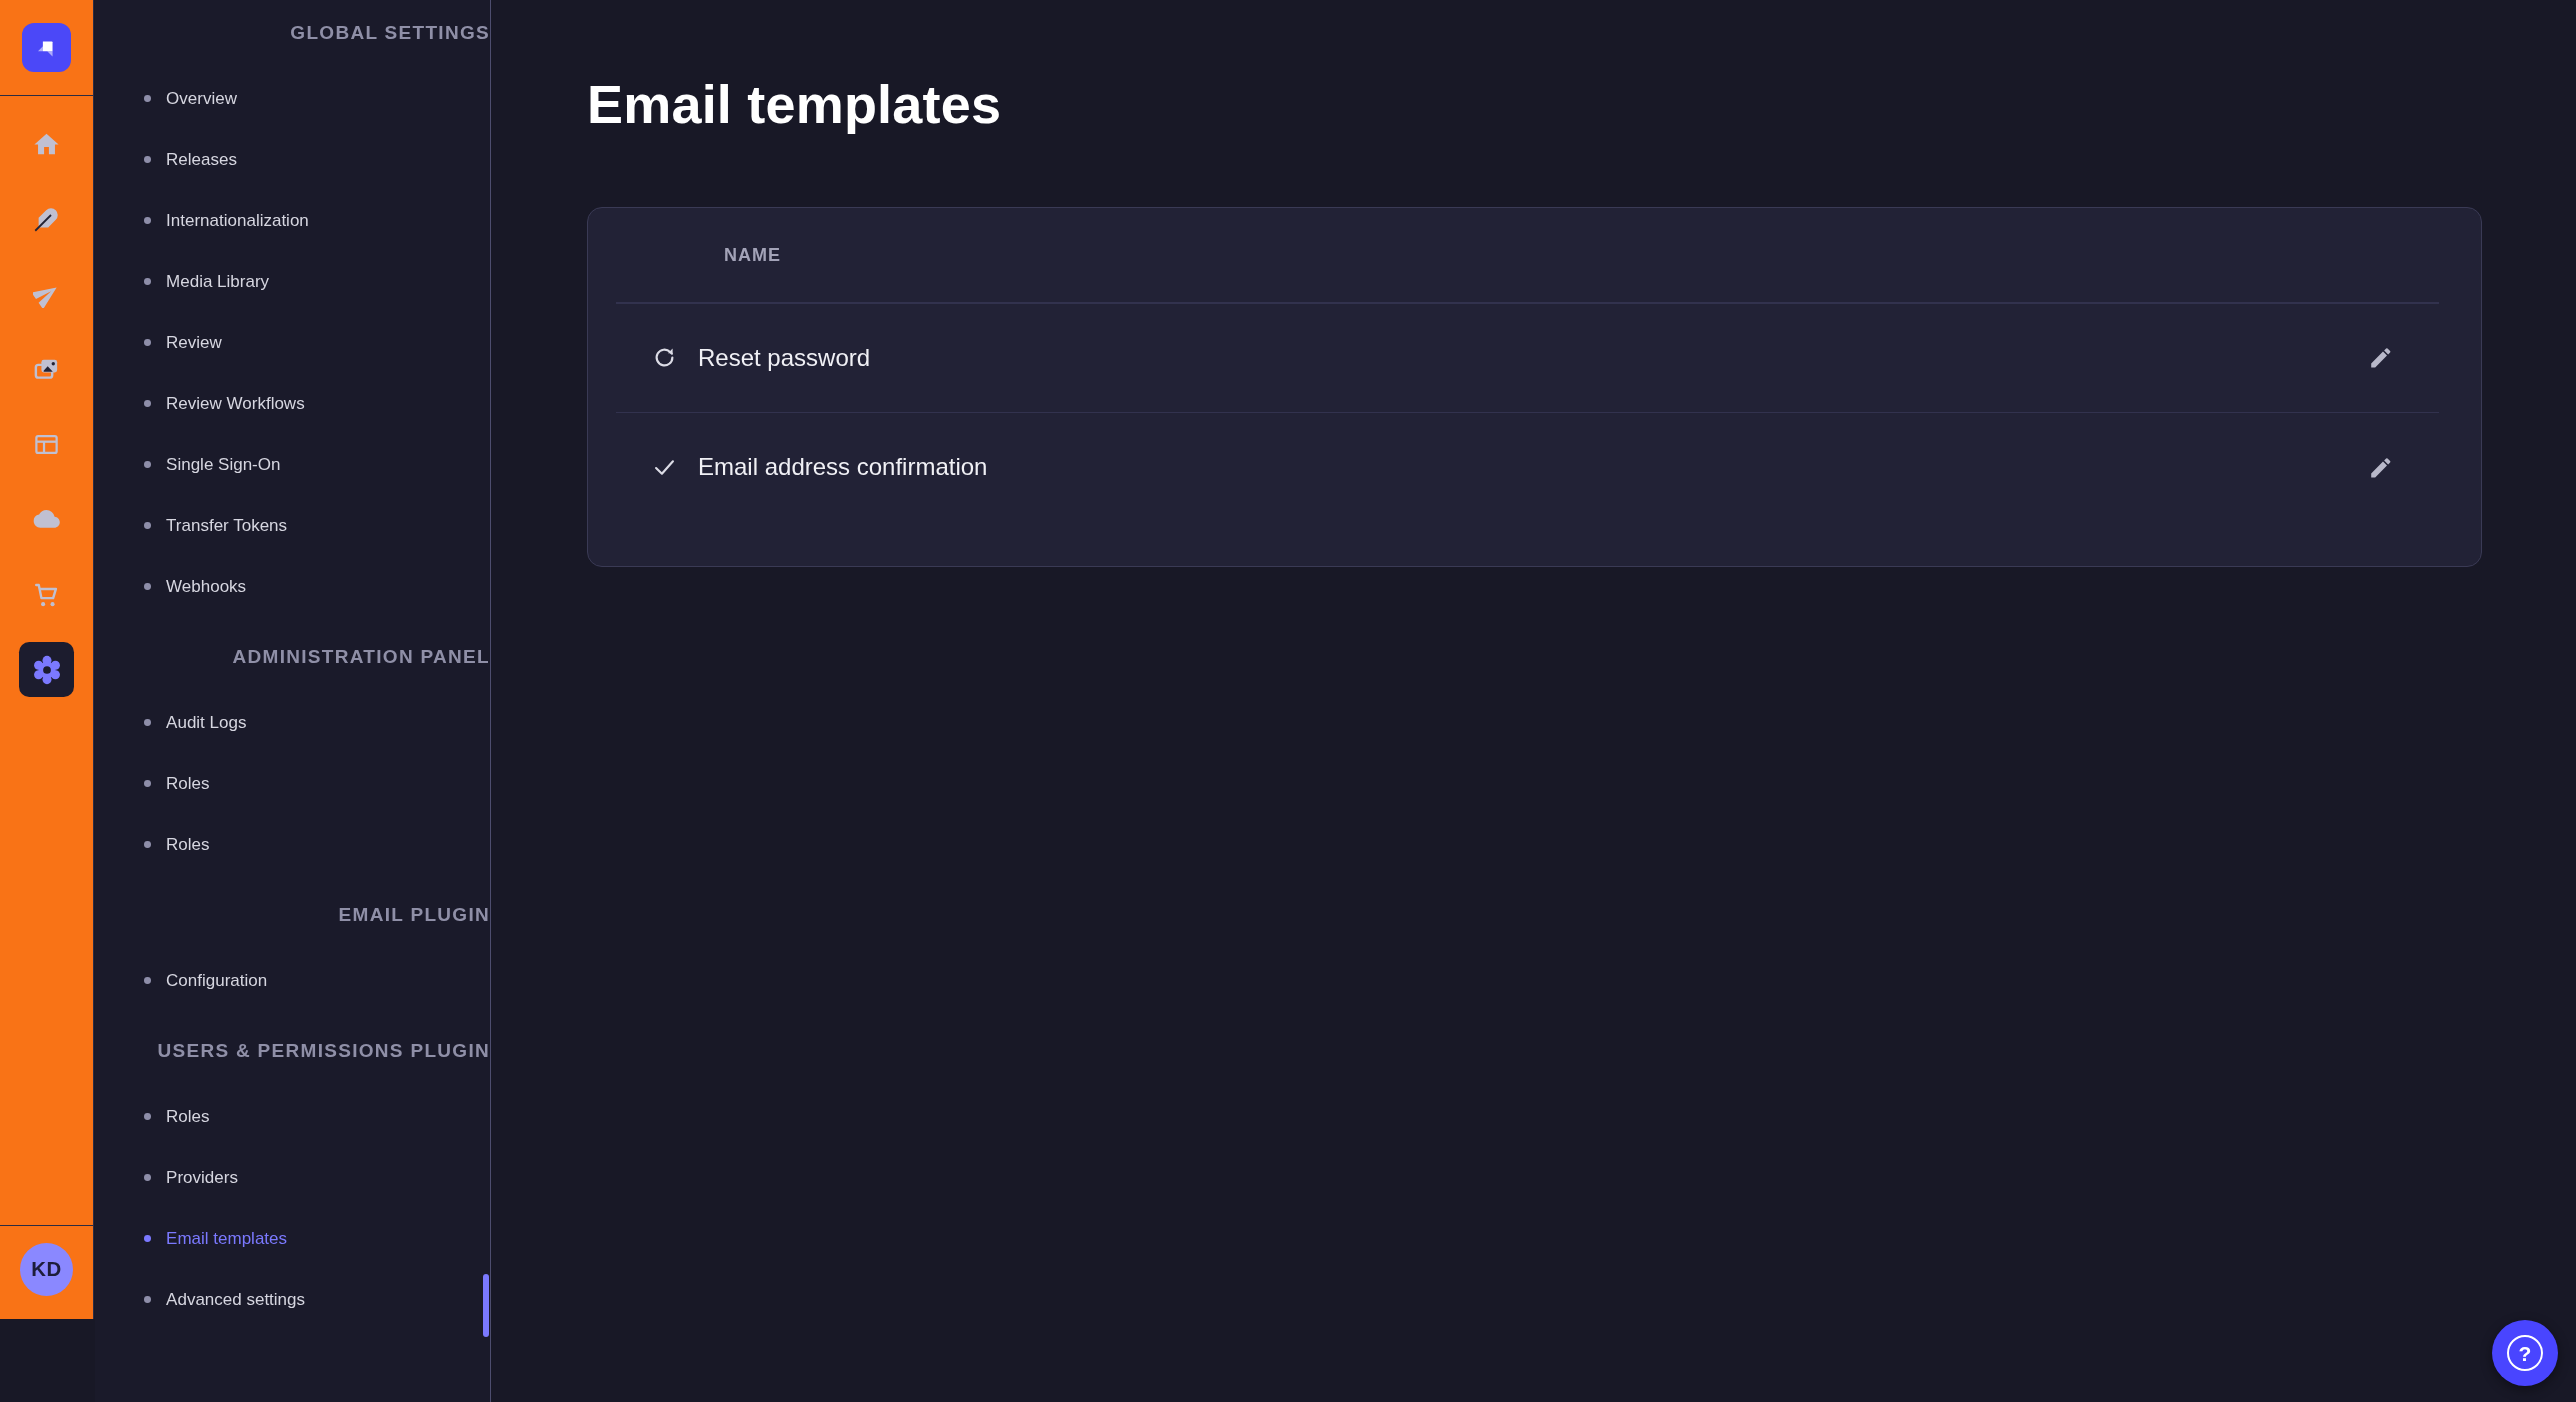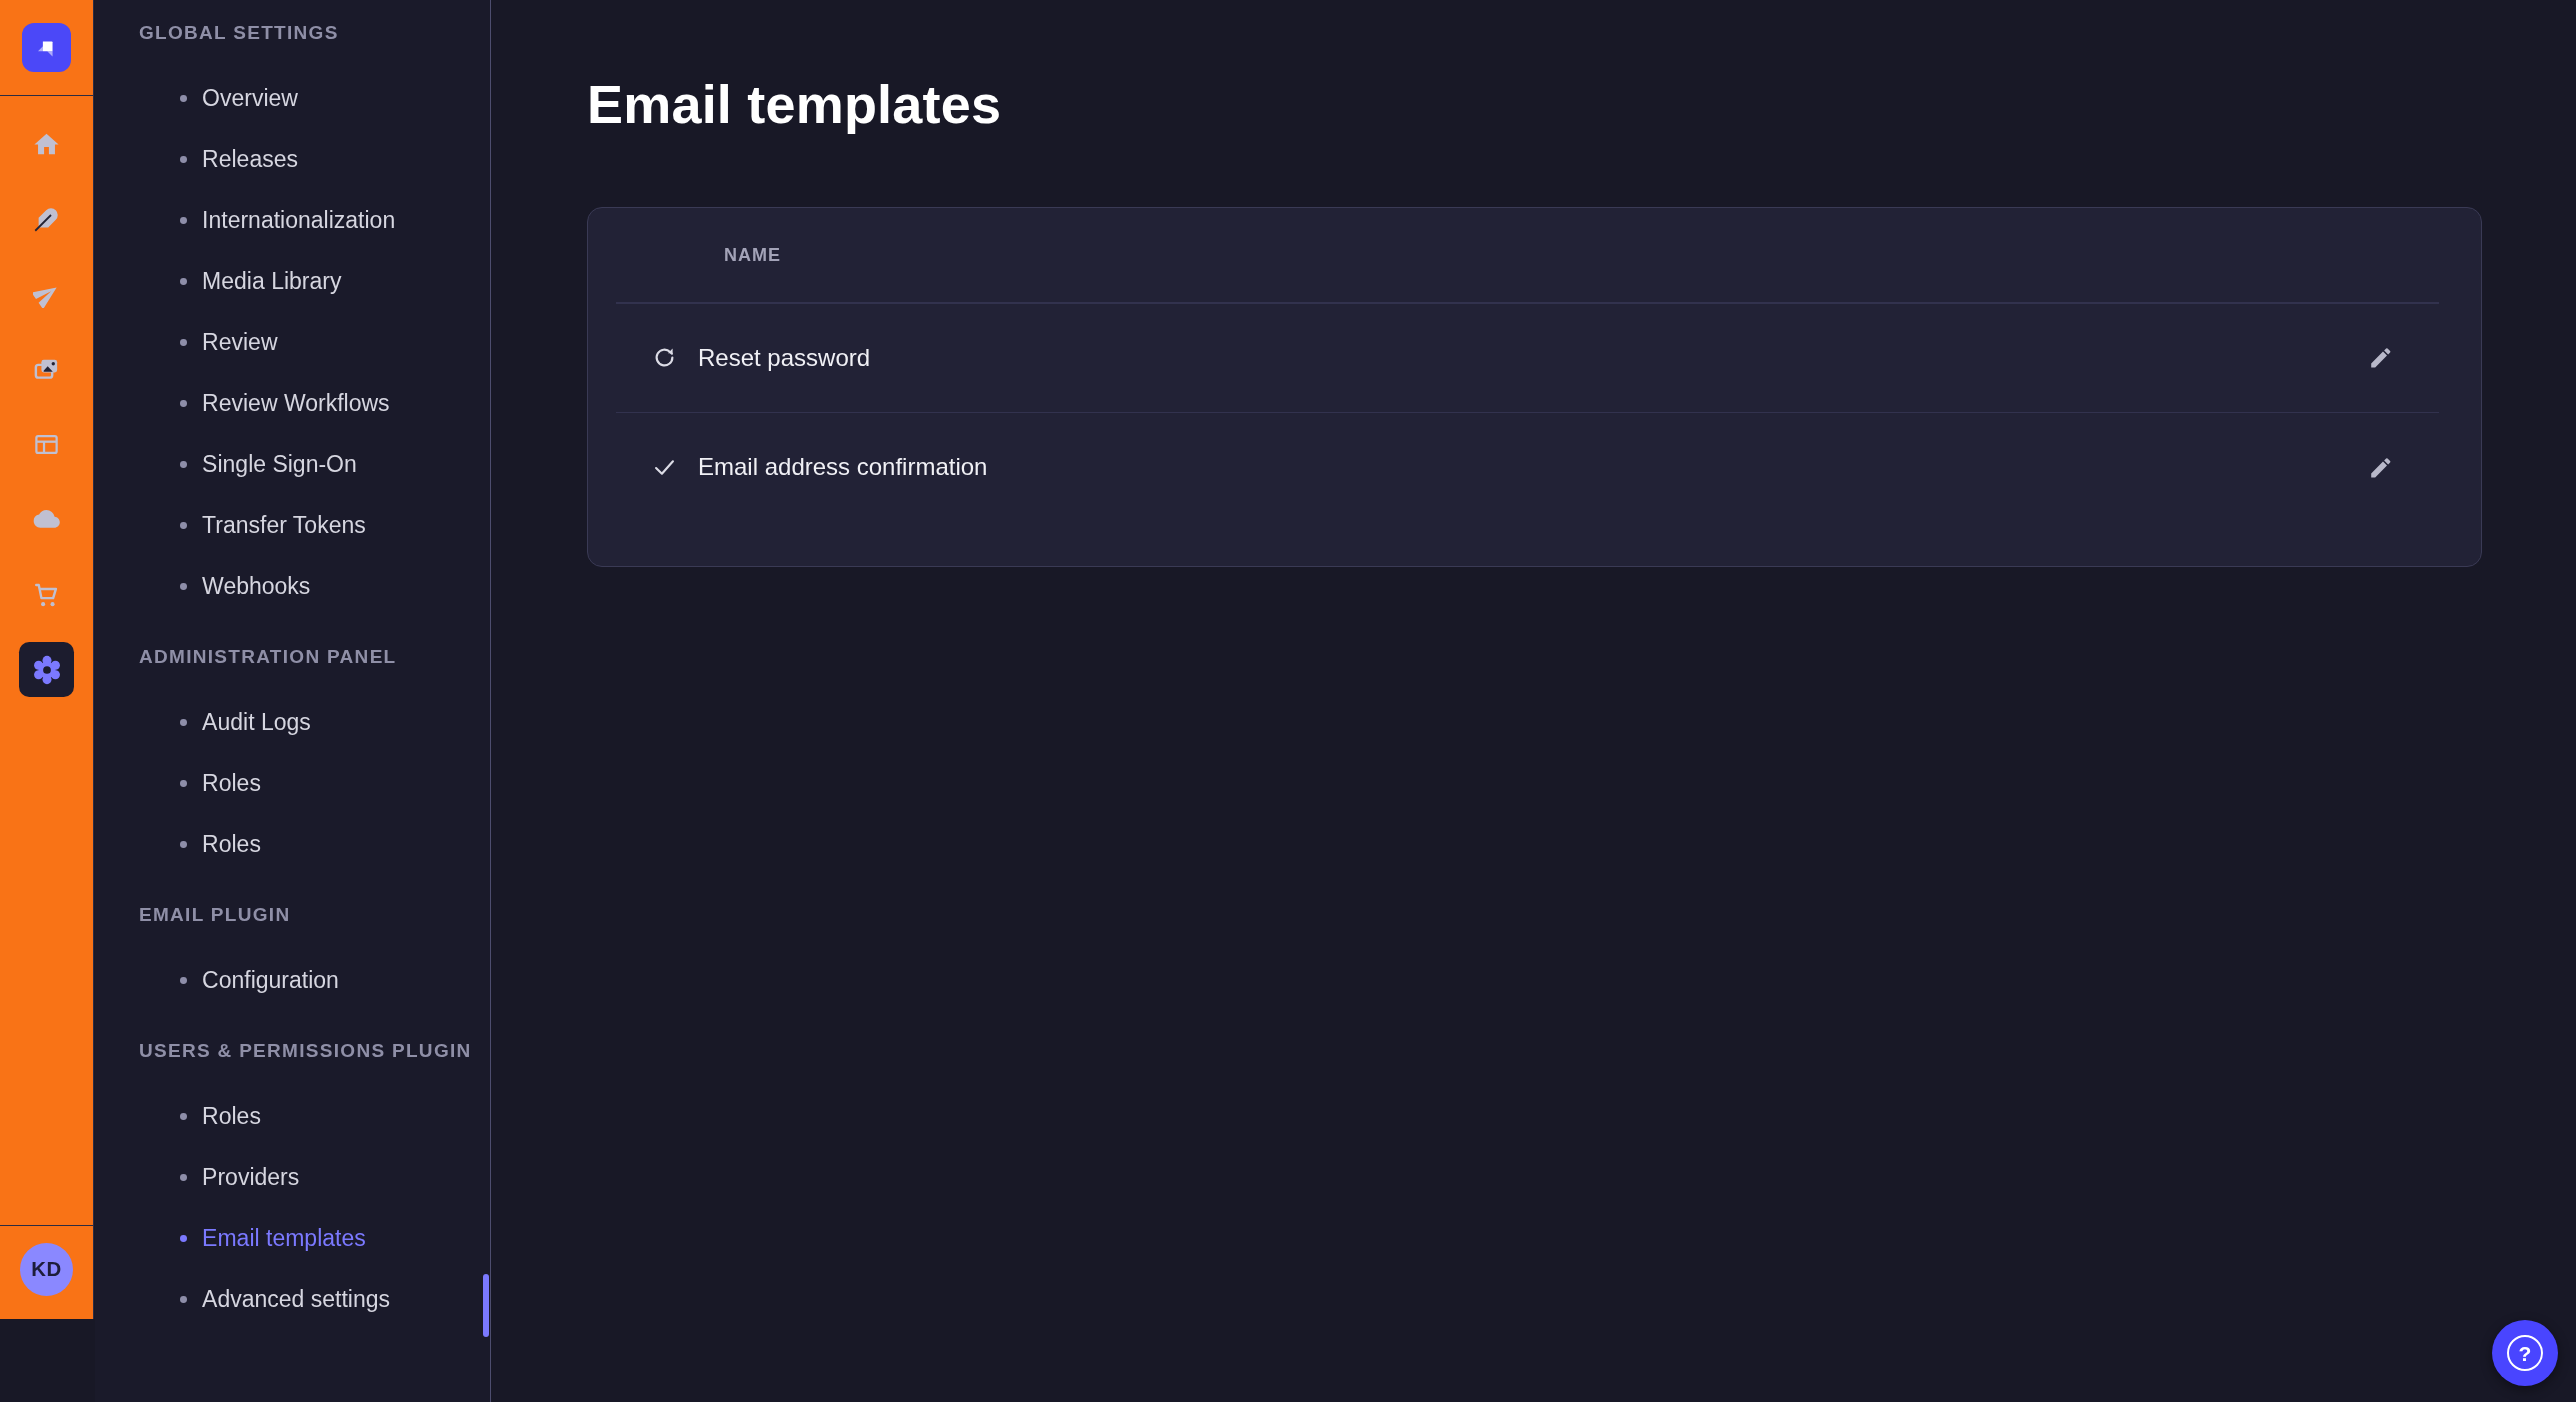--- a/index.html
+++ b/index.html
@@ -40,32 +40,32 @@
   .rail-divider { width:100%; height:0.9px; background:#2c2c42; }
   .avatar {
     margin:17px 0 23px; width:53px; height:53px; border-radius:50%;
     background:#8a88ff; color:#1d1d3a; font-size:20.4px; font-weight:700;
     display:flex; align-items:center; justify-content:center; cursor:pointer; letter-spacing:0.4px;
   }
 
   
   .subnav {
     position:absolute; left:95px; top:0; width:396px; height:1402px;
-    background:#1a1a2a; border-right:1.7px solid #4d4d6e;
+    background:#1a1a2a; border-right:1.7px solid #4d4d6e;text-align:right;
   }
   .nav-section-title {
     margin:0 0 24px 44px; font-size:19px; font-weight:600;
     letter-spacing:1.3px; color:#8f8fa7;
   }
   .nav-section-title.first { padding-top:22px; }
   .nav-section { margin-top:29px; }
   .nav-section.first { margin-top:0; }
   .nav-item {
     height:61px; display:flex; align-items:center; padding-left:49px;
-    cursor:pointer; color:#d6d6e0; font-size:23px;margin-left:36px;
+    cursor:pointer; color:#d6d6e0; font-size:17px;
   }
   .nav-item .bullet {
     width:6.8px; height:6.8px; border-radius:50%; background:#8e8ea9;
     margin-right:15.3px; flex:none;
   }
   .nav-item.active { color:#7b79ff; }
   .nav-item.active .bullet { background:#7b79ff; }
   .nav-scroll-thumb {
     position:absolute; right:0.9px; top:1274px; width:6px; height:63px;
     background:#7b79ff; border-radius:3.4px; cursor:pointer;

